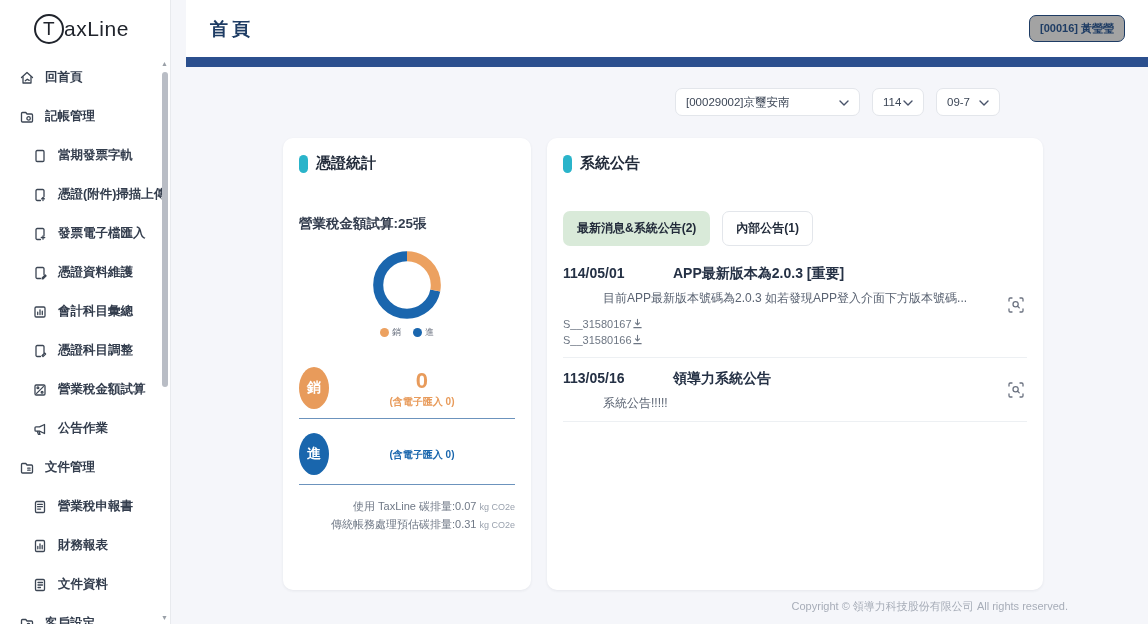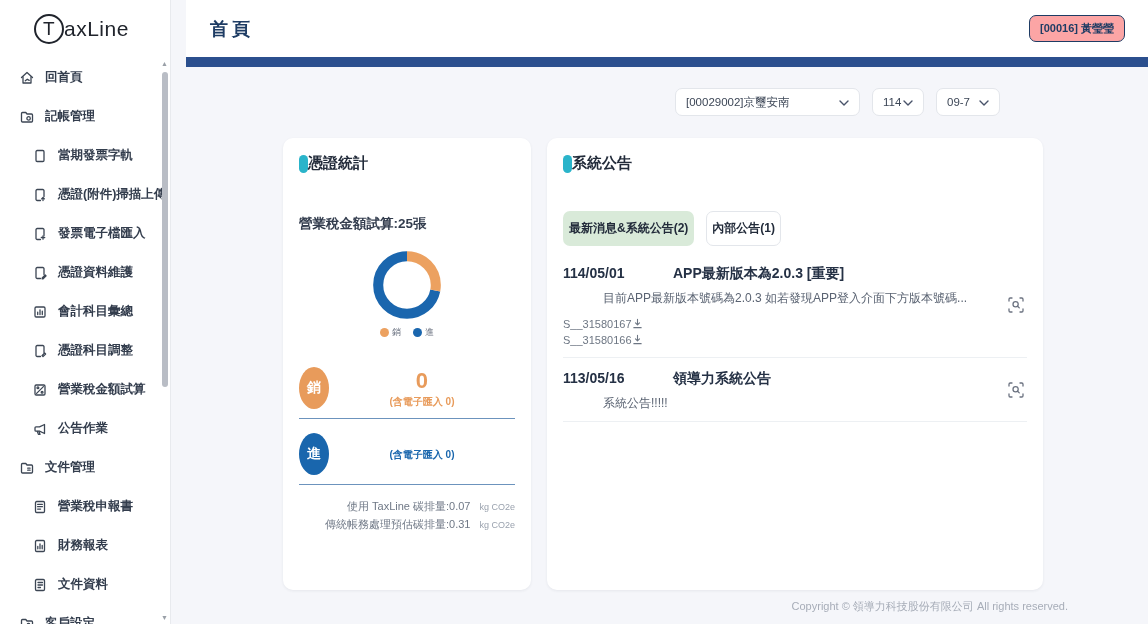--- a/index.html
+++ b/index.html
@@ -22,63 +22,63 @@
   .sb-down { position:absolute; right:2px; bottom:3px; font-size:7px; color:#9aa0a8; }
   .sb-thumb { position:absolute; right:2px; top:72px; width:6px; height:315px;
               background:#b9bdc5; border-radius:3px; cursor:grab; }
 
   
   .main { position:absolute; left:186px; top:0; width:977px; height:609px; }
   .topbar { height:57px; background:#fff; display:flex; align-items:center;
             justify-content:space-between; padding:0 38px 0 24px; }
   .page-title { font-size:18px; font-weight:800; color:#1e3c64; letter-spacing:4px; }
   .user-badge { border:1.5px solid #1e3c64; border-radius:7px; padding:5px 10px;
-                font-size:11px; font-weight:700; color:#1e3c64; background:#fca5a5; cursor:pointer; }
+                font-size:11px; font-weight:700; color:#1e3c64; background:#a3a3a3; cursor:pointer; }
   .navy-bar { height:10px; background:#2b4f8e; }
 
   .filter-row { display:flex; justify-content:flex-end; align-items:center; gap:12px;
                 margin:21px 163px 22px 0; }
   .select { background:#fff; border:1px solid #e3e6eb; border-radius:7px; height:28px;
             display:flex; align-items:center; justify-content:space-between; padding:0 10px;
             font-size:11.5px; color:#3c4656; cursor:pointer; }
   .select.company { width:185px; }
   .select.year { width:52px; }
   .select.period { width:64px; }
 
   .cards { display:flex; gap:16px; margin-left:97px; }
   .card { background:#fff; border-radius:10px; height:452px; padding:16px;
           box-shadow:0 1px 3px rgba(30,40,60,.07); }
   .voucher-card { width:248px; }
   .announce-card { width:496px; }
-  .card-head { display:flex; align-items:center; }
+  .card-head { display:flex; align-items:center; gap:8px; }
   .pill { width:9px; height:18px; border-radius:5px; background:#2ab4ca; }
   .card-title { font-size:15px; font-weight:800; color:#222b3a; }
 
   
   .paper-label { margin-top:42px; font-size:13.5px; font-weight:800; color:#333d4e; }
   .donut-wrap { margin-top:16px; display:flex; flex-direction:column; align-items:center; }
   .donut { width:72px; height:72px; }
   .legend { display:flex; gap:12px; margin-top:5px; font-size:9px; color:#6b7280; align-items:center; }
   .legend-item { display:flex; align-items:center; gap:3px; }
   .dot { width:9px; height:9px; border-radius:50%; display:inline-block; }
   .stat-row { display:flex; align-items:center; padding-bottom:9px; border-bottom:1px solid #6c93bd; }
   .stat-row.first { margin-top:28px; }
   .stat-row.second { margin-top:14px; }
   .stat-badge { width:30px; height:42px; border-radius:50%; color:#fff; font-size:14px;
                 font-weight:800; display:flex; align-items:center; justify-content:center; flex:none; }
   .stat-col { flex:1; text-align:center; }
   .stat-value { font-size:22px; font-weight:800; letter-spacing:.5px; }
   .stat-row.second .stat-value { font-size:24px; }
   .stat-sub { font-size:10px; font-weight:700; margin-top:1px; }
   .carbon { margin-top:13px; text-align:right; font-size:11px; color:#6f7886; line-height:17px; }
-  .carbon .unit { font-size:9px; color:#9aa2ae; margin-left:9px; }
+  .carbon .unit { font-size:9px; color:#9aa2ae; margin-left:3px; }
 
   
   .tabs { margin-top:38px; display:flex; gap:12px; }
-  .tab { border-radius:7px; padding:8px 5px; font-size:12px; font-weight:800; color:#222b3a;
+  .tab { border-radius:7px; padding:8px 13px; font-size:12px; font-weight:800; color:#222b3a;
          cursor:pointer; border:1px solid transparent; }
   .tab.active { background:#d9ead9; }
   .tab.inactive { background:#fff; border:1px solid #e3e6eb; }
   .ann-list { margin-top:12px; }
   .ann-item { display:flex; justify-content:space-between; padding:7px 0 4px; }
   .ann-head { display:flex; align-items:baseline; }
   .ann-date { width:88px; font-size:14px; font-weight:600; color:#253145; flex:none; }
   .ann-title { margin-left:22px; font-size:14px; font-weight:800; color:#253145; }
   .ann-body { margin:7px 0 0 40px; font-size:12px; color:#5a6372; }
   .ann-atts { margin-top:9px; }

